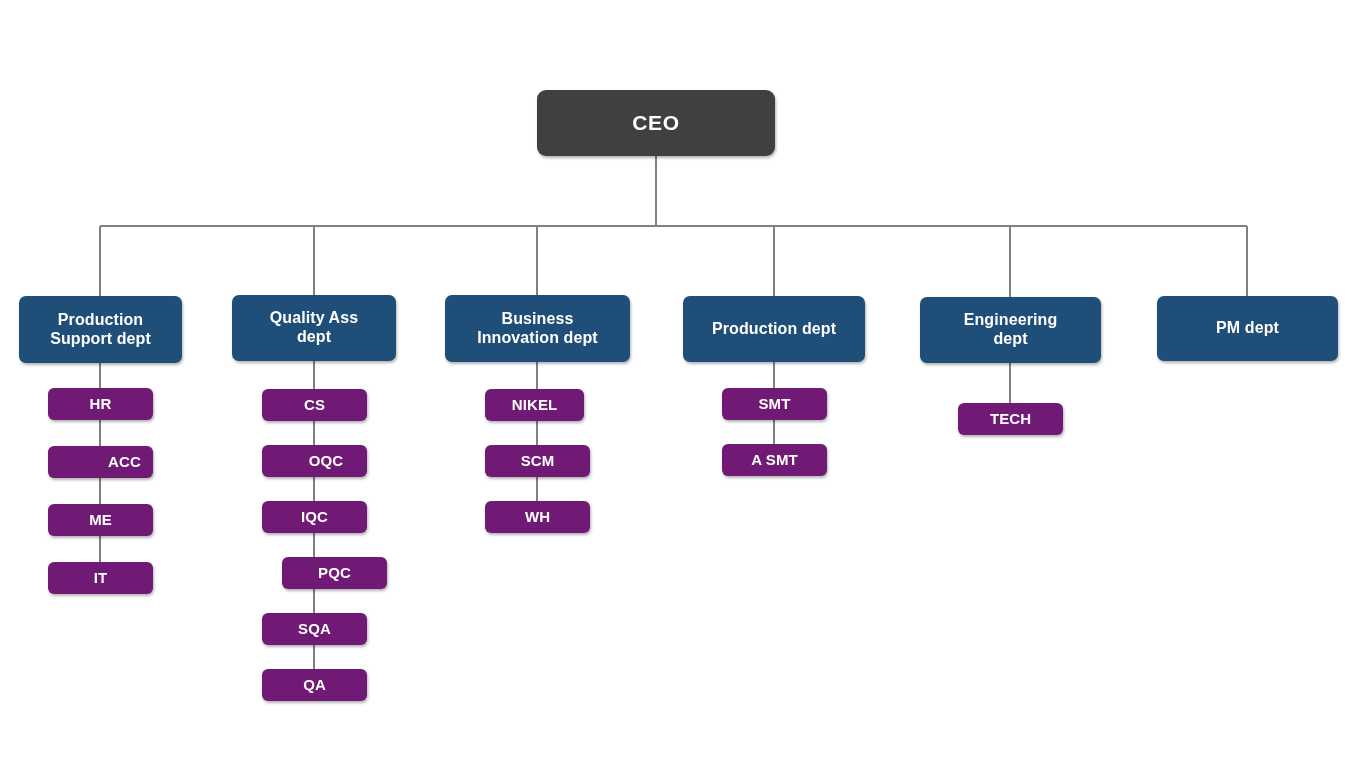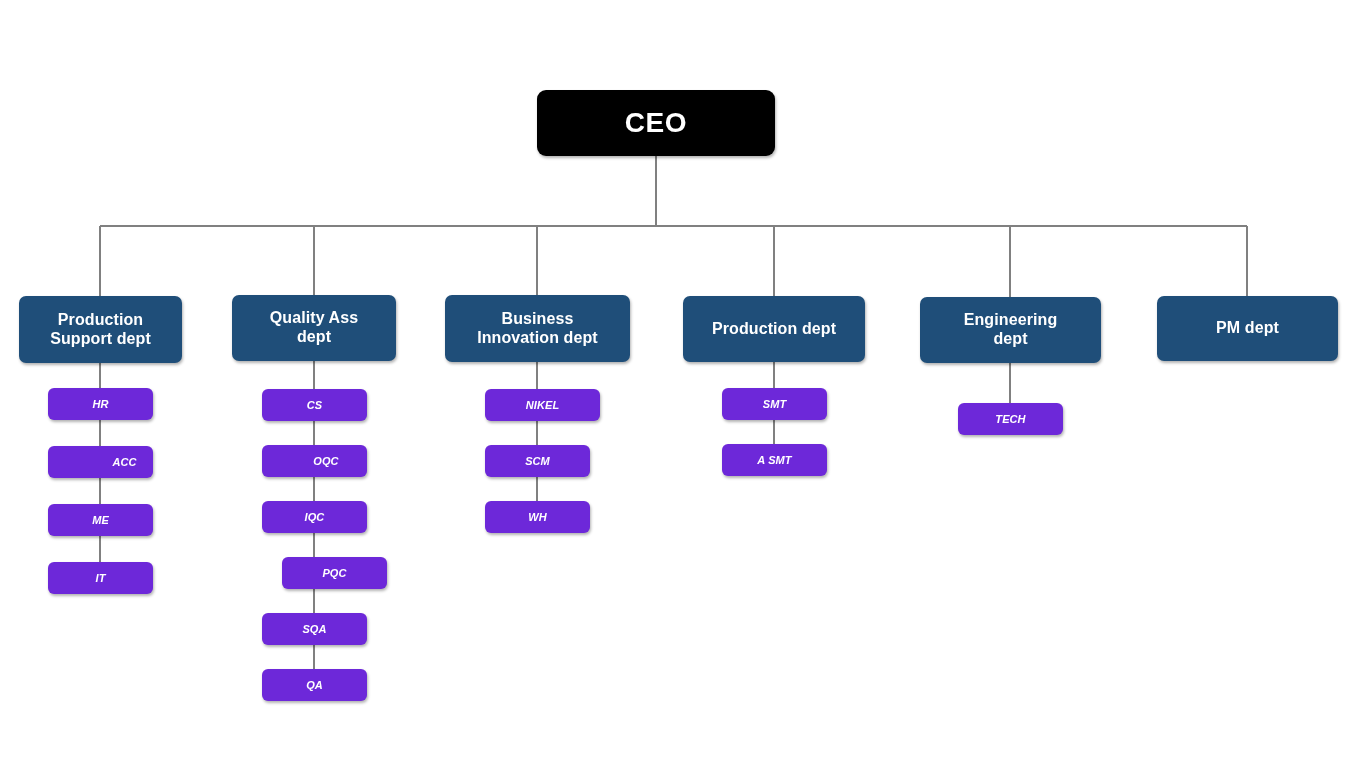--- a/index.html
+++ b/index.html
@@ -44,36 +44,35 @@
     color: #ffffff;
     font-weight: bold;
     line-height: 1.18;
     border-radius: 7px;
     box-shadow: 1px 2px 3px rgba(0,0,0,0.30);
     white-space: pre-line;
     letter-spacing: 0.1px;
   }
 
   .node.root {
-    background: #000000;
+    background: #404040;
     border-radius: 9px;
-    font-size: 28px;
+    font-size: 21px;
     letter-spacing: 0.6px;
   }
 
   .node.dept {
     background: #1f4e79;
     font-size: 16px;
   }
 
   .node.team {
-    background: #6d28d9;
+    background: #701a75;
     border-radius: 6px;
-    font-size: 11px;
-    font-style: italic;
+    font-size: 15px;
   }
 </style>
 </head>
 <body>
 
 <div id="chart-canvas">
   <svg id="connector-layer" width="1359" height="764" viewBox="0 0 1359 764" aria-hidden="true">
       <line x1="656" y1="156" x2="656" y2="226" stroke="#808080" stroke-width="2.4" shape-rendering="crispEdges"></line>
       <line x1="100" y1="226" x2="1247" y2="226" stroke="#808080" stroke-width="2.4" shape-rendering="crispEdges"></line>
       <line x1="100" y1="226" x2="100" y2="296" stroke="#808080" stroke-width="2.4" shape-rendering="crispEdges"></line>
@@ -99,21 +98,21 @@
       <div class="node dept" style="left: 232px; top: 295px; width: 164px; height: 66px;">Quality Ass
 dept</div>
       <div class="node team" style="left: 262px; top: 389px; width: 105px; height: 32px; border-radius: 6px;">CS</div>
       <div class="node team" style="left: 262px; top: 445px; width: 105px; height: 32px; padding-left: 23px;">OQC</div>
       <div class="node team" style="left: 262px; top: 501px; width: 105px; height: 32px;">IQC</div>
       <div class="node team" style="left: 262px; top: 557px; width: 105px; height: 32px; margin-left: 20px;">PQC</div>
       <div class="node team" style="left: 262px; top: 613px; width: 105px; height: 32px;">SQA</div>
       <div class="node team" style="left: 262px; top: 669px; width: 105px; height: 32px;">QA</div>
       <div class="node dept" style="left: 445px; top: 295px; width: 185px; height: 67px;">Business
 Innovation dept</div>
-      <div class="node team" style="left: 485px; top: 389px; width: 115px; height: 32px;">NIKEL</div>
+      <div class="node team" style="left: 485px; top: 389px; width: 99px; height: 32px;">NIKEL</div>
       <div class="node team" style="left: 485px; top: 445px; width: 105px; height: 32px;">SCM</div>
       <div class="node team" style="left: 485px; top: 501px; width: 105px; height: 32px;">WH</div>
       <div class="node dept" style="left: 683px; top: 296px; width: 182px; height: 66px;">Production dept</div>
       <div class="node team" style="left: 722px; top: 388px; width: 105px; height: 32px;">SMT</div>
       <div class="node team" style="left: 722px; top: 444px; width: 105px; height: 32px;">A SMT</div>
       <div class="node dept" style="left: 920px; top: 297px; width: 181px; height: 66px;">Engineering
 dept</div>
       <div class="node team" style="left: 958px; top: 403px; width: 105px; height: 32px;">TECH</div>
       <div class="node dept" style="left: 1157px; top: 296px; width: 181px; height: 65px;">PM dept</div>
     </div>

